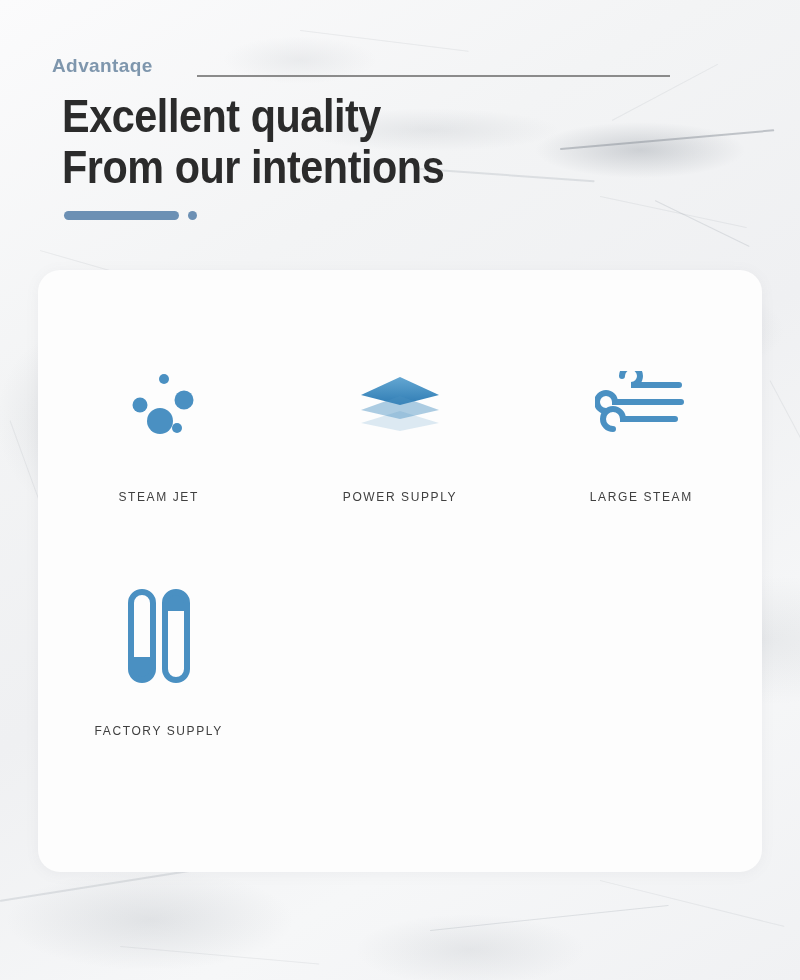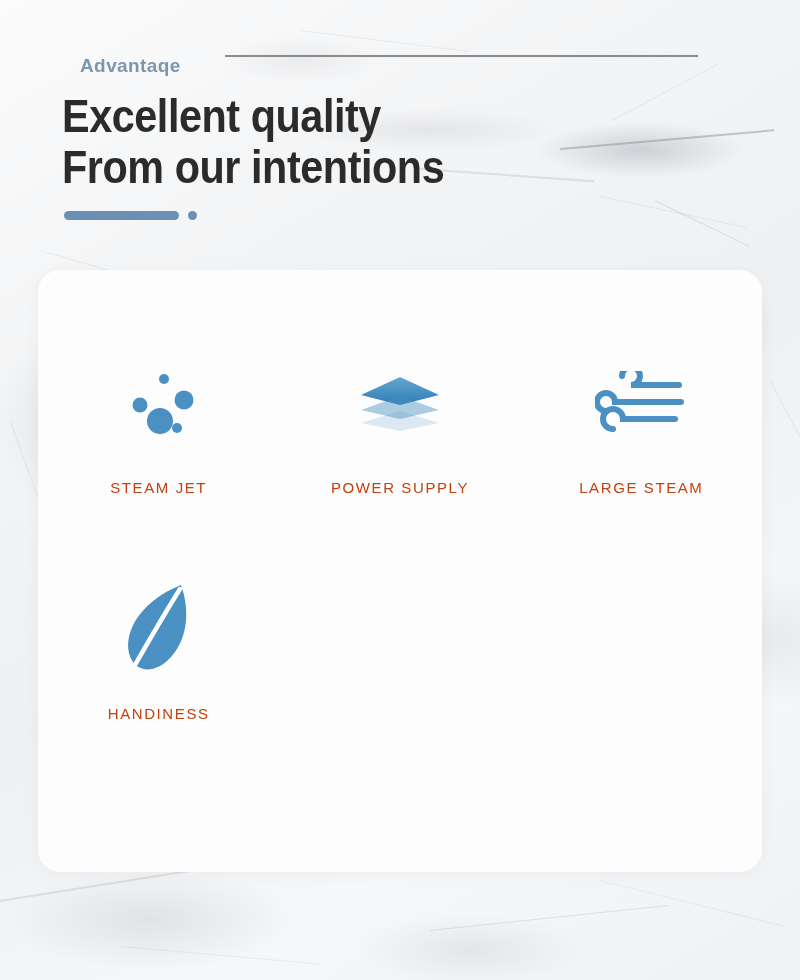--- a/index.html
+++ b/index.html
@@ -23,21 +23,21 @@
       radial-gradient(ellipse 90px 120px at 60px 420px, rgba(125,133,143,.12), rgba(125,133,143,0) 70%),
       radial-gradient(ellipse 220px 90px at 760px 640px, rgba(125,133,143,.12), rgba(125,133,143,0) 72%),
       radial-gradient(ellipse 110px 34px at 300px 60px, rgba(130,138,148,.11), rgba(130,138,148,0) 70%),
       linear-gradient(150deg,#fbfbfc 0%,#f3f4f5 28%,#eff0f2 52%,#f6f7f8 76%,#f0f1f3 100%);
   }
   .vein{position:absolute;background:rgba(118,126,136,.40);transform-origin:left center;border-radius:2px;}
   .vein.soft{background:rgba(130,138,148,.20);}
   .vein.faint{background:rgba(140,148,158,.13);}
 
   
-  .eyebrow-row{position:absolute;left:80px;top:55px;display:flex;align-items:flex-start;width:670px;gap:20px;}
+  .eyebrow-row{position:absolute;left:52px;top:55px;display:flex;align-items:flex-end;width:670px;gap:20px;}
   .eyebrow{
     font-size:19px;font-weight:700;letter-spacing:.4px;
     color:#7e96ad;white-space:nowrap;
   }
   .eyebrow-rule{height:2px;background:#8b8b8b;flex:1;margin-left:24px;margin-right:52px;}
 
   .headline{
     position:absolute;left:62px;top:90px;
     font-family:"Liberation Sans Narrow","Liberation Sans","DejaVu Sans Condensed",sans-serif;
     font-weight:700;font-size:47px;line-height:51px;
@@ -57,22 +57,22 @@
     background:#fdfdfd;border-radius:22px;
     box-shadow:0 2px 14px rgba(110,120,130,.07);
   }
   .grid{
     position:absolute;left:0;top:78px;width:724px;
     display:grid;grid-template-columns:repeat(3,1fr);row-gap:78px;
   }
   .cell{display:flex;flex-direction:column;align-items:center;}
   .icon-wrap{height:108px;display:flex;align-items:center;justify-content:center;}
   .cap{
-    margin-top:23px;font-size:15px;letter-spacing:1.6px;
-    color:#c2410c;font-weight:400;white-space:nowrap;
+    margin-top:34px;font-size:12px;letter-spacing:1.6px;
+    color:#404040;font-weight:400;white-space:nowrap;
   }
 </style>
 </head>
 <body>
 
 <div class="page">
 
   <div class="marble">
     <div class="vein" style="left:560px;top:148px;width:215px;height:2px;transform:rotate(-5deg);"></div>
     <div class="vein soft" style="left:420px;top:168px;width:175px;height:2px;transform:rotate(4deg);"></div>
@@ -141,28 +141,42 @@
         <div class="icon-wrap">
           <svg width="92" height="62" viewBox="0 0 92 62" fill="none" stroke="#4a90c2" stroke-width="6" stroke-linecap="round">
             <path d="M84 14 H36 a9 9 0 1 0 -9 -9"></path>
             <path d="M86 31 H20 a9 9 0 1 0 -9 9"></path>
             <path d="M80 48 H28 a10 10 0 1 0 -10 10"></path>
           </svg>
         </div>
         <div class="cap">LARGE STEAM</div>
       </div>
 
-
       <div class="cell">
         <div class="icon-wrap">
-          <svg width="76" height="98" viewBox="0 0 76 98">
-            <path d="M60 6 C70 34 66 64 46 82 C30 96 12 92 8 74 C3 52 20 22 60 6 Z" fill="#4a90c2"></path>
-            <path d="M59 10 C44 34 30 58 14 86" fill="none" stroke="#ffffff" stroke-width="4.5" stroke-linecap="round"></path>
+          <svg width="62" height="94" viewBox="0 0 62 94">
+            <defs>
+              <clipPath id="capL">
+                  <rect x="3" y="3" width="22" height="88" rx="11"></rect>
+                </clipPath>
+              <clipPath id="capR">
+                  <rect x="37" y="3" width="22" height="88" rx="11"></rect>
+                </clipPath>
+            </defs>
+            <g clip-path="url(#capL)">
+                <rect x="0" y="68" width="30" height="30" fill="#4a90c2"></rect>
+              </g>
+            <rect x="3" y="3" width="22" height="88" rx="11" fill="none" stroke="#4a90c2" stroke-width="6"></rect>
+            <g clip-path="url(#capR)">
+                <rect x="34" y="0" width="30" height="22" fill="#4a90c2"></rect>
+              </g>
+            <rect x="37" y="3" width="22" height="88" rx="11" fill="none" stroke="#4a90c2" stroke-width="6"></rect>
           </svg>
         </div>
-        <div class="cap">HANDINESS</div>
+        <div class="cap">FACTORY SUPPLY</div>
       </div>
+
 
 
     </div>
   </div>
 
 </div>
 
 </body></html>

